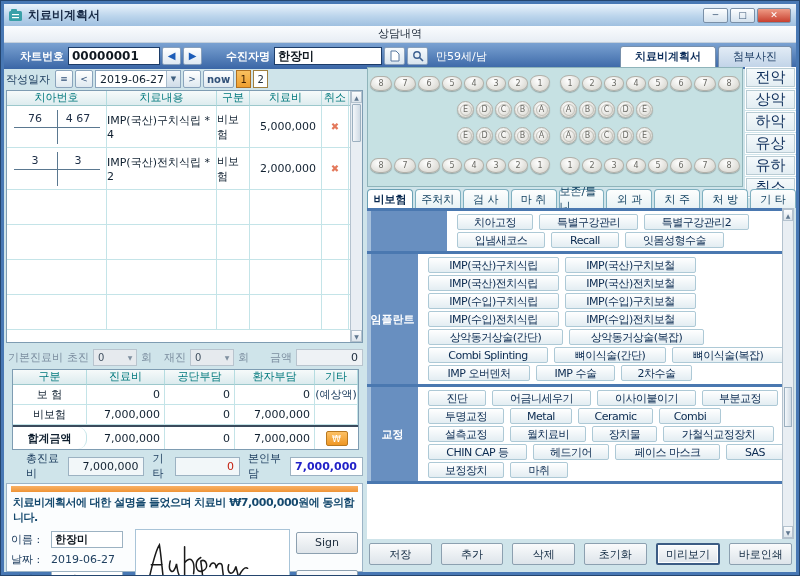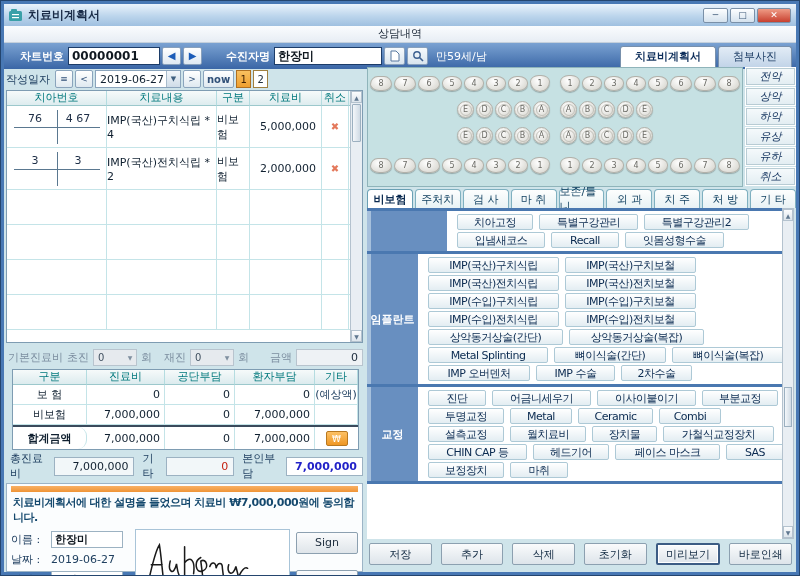--- a/index.html
+++ b/index.html
@@ -101,21 +101,21 @@
   .st-row .cat { justify-content:center; }
   .st-row .num { justify-content:flex-end; padding-right:4px; }
   .st-row .etc { justify-content:center; color:#204060; }
   .st-sep { height:2px; background:#3a4a5c; }
   .st-row.totalr > div { height:22px; border-bottom:none; }
   .totalr .cat { font-weight:bold;border-radius:9px; }
   .calc-btn { width:22px; height:15px; margin:0 auto; border:1px solid #b87820; border-radius:2px;
               background:linear-gradient(#fcc064,#ef9724); color:#fff; font-size:9px; text-align:center; line-height:14px; }
 
   
-  .totals-row { position:absolute; top:386px; left:4px; right:2px; height:22px; display:flex; align-items:center; gap:4px; }
+  .totals-row { position:absolute; top:386px; left:20px; right:2px; height:22px; display:flex; align-items:center; gap:4px; }
   .totals-row .lbl { font-size:11px; color:#1a3a5c; }
   .tot-box { height:19px; border:1px solid #9cb2c2; background:#f2f7f9; font-size:11px;
              text-align:right; line-height:18px; padding-right:5px; color:#102030; }
   .tot-box.red { color:#c42010; }
   .tot-box.blue { color:#2222c8; font-weight:bold; background:#fff; }
 
   
   .consent { position:absolute; top:414px; left:0; right:2px; bottom:0; background:#fbfdfe; border:1px solid #9cb4c6; padding:2px 4px; }
   .consent-bar { height:6px; background:linear-gradient(#f8b064,#ef9436); margin-bottom:3px; }
   .consent-text { font-size:11px; font-weight:bold; color:#15496e; margin:2px 0 4px 2px; letter-spacing:-0.5px; }
@@ -144,22 +144,22 @@
            border:1px solid #b2b1aa; box-shadow:0 1px 1px rgba(0,0,0,.25);
            color:#6a6a64; font-size:8px; display:flex; align-items:center; justify-content:center; margin:0 1px; }
   .tooth.adult { width:20px; height:15px; border-radius:45% 45% 48% 48%; }
   .tooth.molar { width:22px; border-radius:40% 40% 46% 46% / 60% 60% 50% 50%; }
   .tooth.incis { height:17px; border-radius:46% 46% 52% 52% / 40% 40% 62% 62%; }
   .tooth.primary { width:17px; height:17px; border-radius:50%; }
   .tooth.primary i { font-style:normal; border:1px solid #c2c1ba; border-radius:50%; width:12px; height:12px;
                      display:flex; align-items:center; justify-content:center; font-size:8px; }
   .side-btns { position:absolute; left:744px; top:66px; width:51px; height:120px; display:flex; flex-direction:column; }
   .side-btn { flex:1; border:1px solid #fff; outline:1px solid #b8ccd4; outline-offset:-2px;
-              background:linear-gradient(#f6fafc,#e2edf2); font-size:11px; color:#10305c;
-              display:flex; align-items:center; justify-content:center; margin-bottom:1px;font-style:italic; }
+              background:linear-gradient(#f6fafc,#e2edf2); font-size:15px; color:#10305c;
+              display:flex; align-items:center; justify-content:center; margin-bottom:1px; }
 
   
   .cat-tabs { position:absolute; left:366px; top:188px; width:429px; height:19px; display:flex; gap:2px; }
   .cat-tab { flex:1; border:1px solid #7fb0c0; border-bottom:none; border-radius:4px 4px 0 0;
              background:linear-gradient(#fdfefe,#e8f2f5); font-size:11px; color:#104060;
              display:flex; align-items:center; justify-content:center; }
   .cat-tab.active { background:#fff; font-weight:bold; color:#0a2a50; border-color:#6aa0b4; }
 
   
   .groups-area { position:absolute; left:366px; top:207px; width:417px; height:331px; background:#fff; overflow:hidden; }
@@ -596,21 +596,21 @@
           </div>
           <div class="g-row">
             <div class="t-btn" style="min-width: 131px;">IMP(수입)전치식립</div>
             <div class="t-btn" style="min-width: 131px;">IMP(수입)전치보철</div>
           </div>
           <div class="g-row">
             <div class="t-btn" style="min-width: 135px;">상악동거상술(간단)</div>
             <div class="t-btn" style="min-width: 135px;">상악동거상술(복잡)</div>
           </div>
           <div class="g-row">
-            <div class="t-btn" style="min-width: 120px;">Metal Splinting</div>
+            <div class="t-btn" style="min-width: 120px;">Combi Splinting</div>
             <div class="t-btn" style="min-width: 112px;">뼈이식술(간단)</div>
             <div class="t-btn" style="min-width: 112px;">뼈이식술(복잡)</div>
           </div>
           <div class="g-row">
             <div class="t-btn" style="min-width: 102px;">IMP 오버덴처</div>
             <div class="t-btn" style="min-width: 79px;">IMP 수술</div>
             <div class="t-btn" style="min-width: 71px;">2차수술</div>
           </div>
         </div>
       </div>

